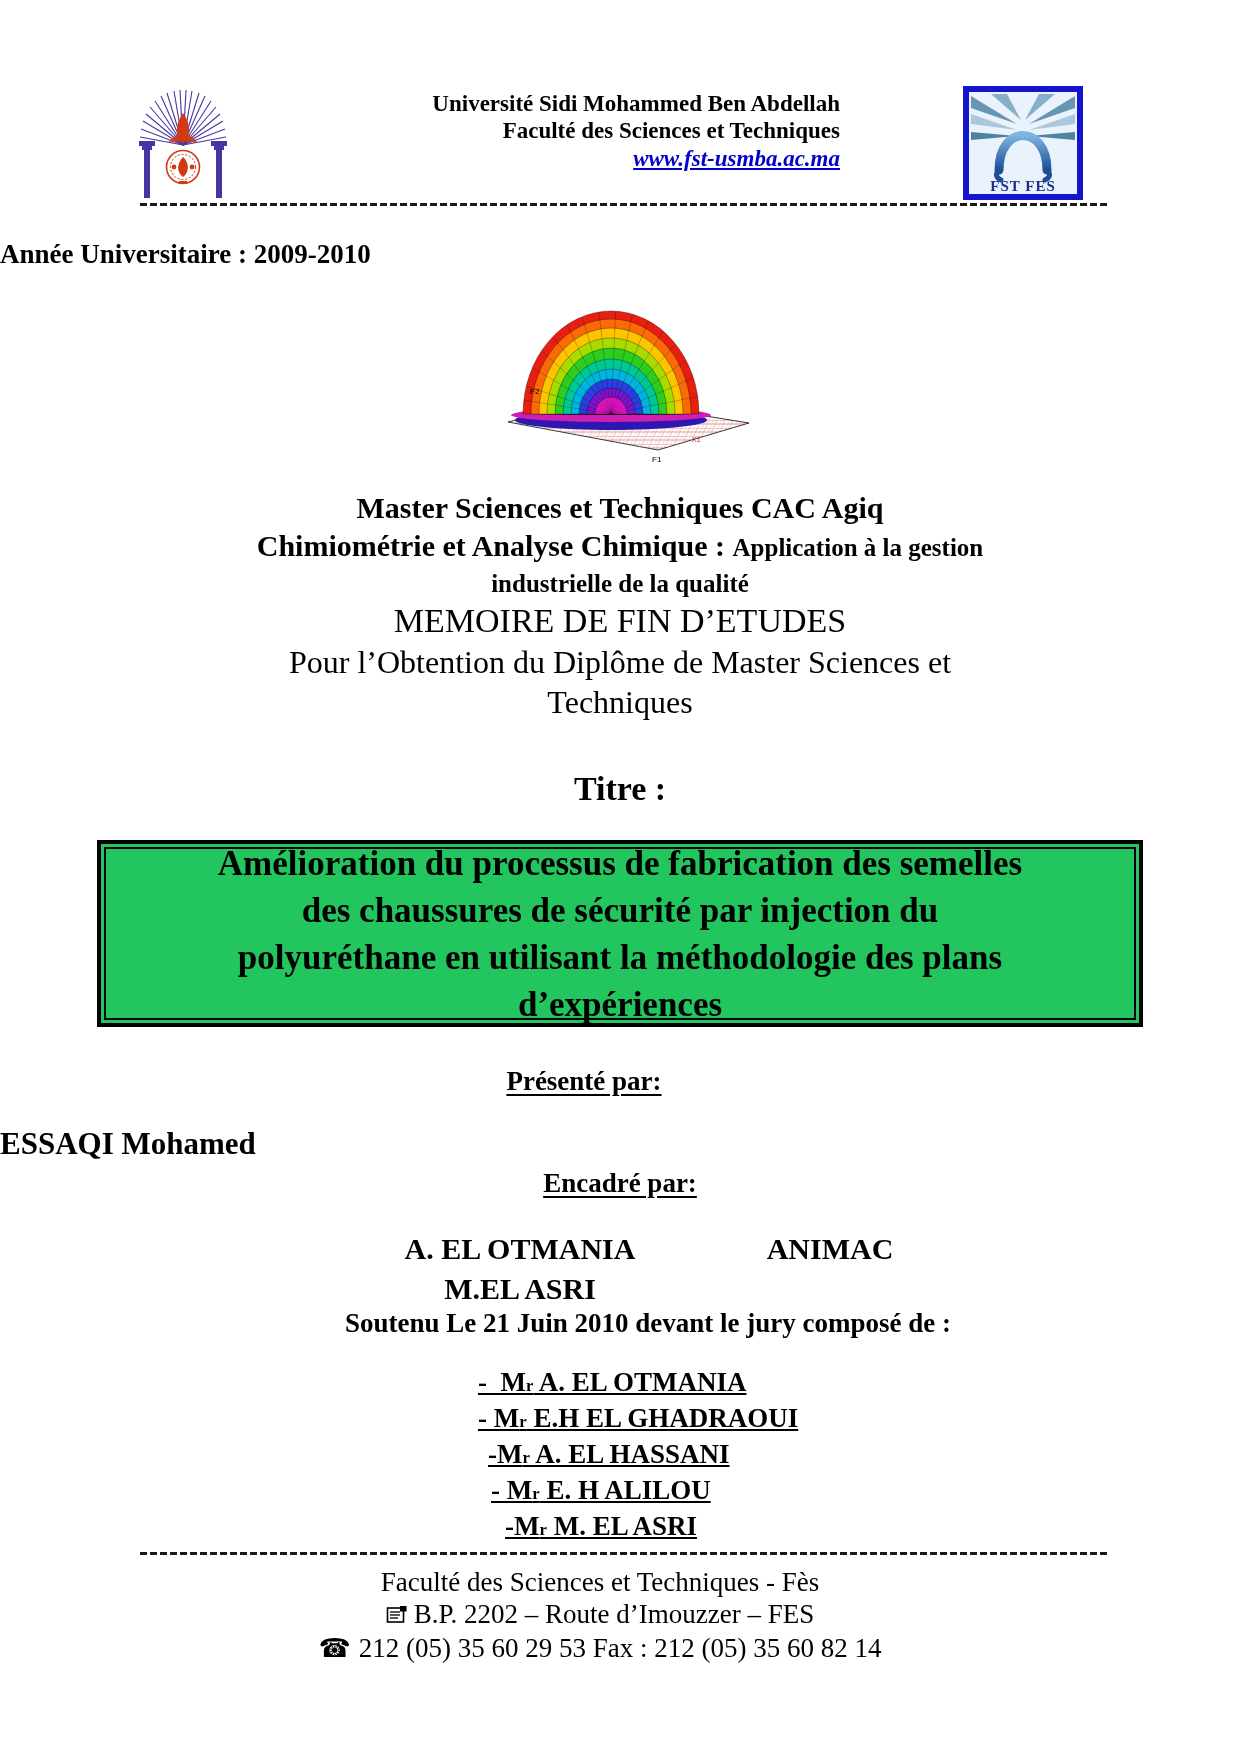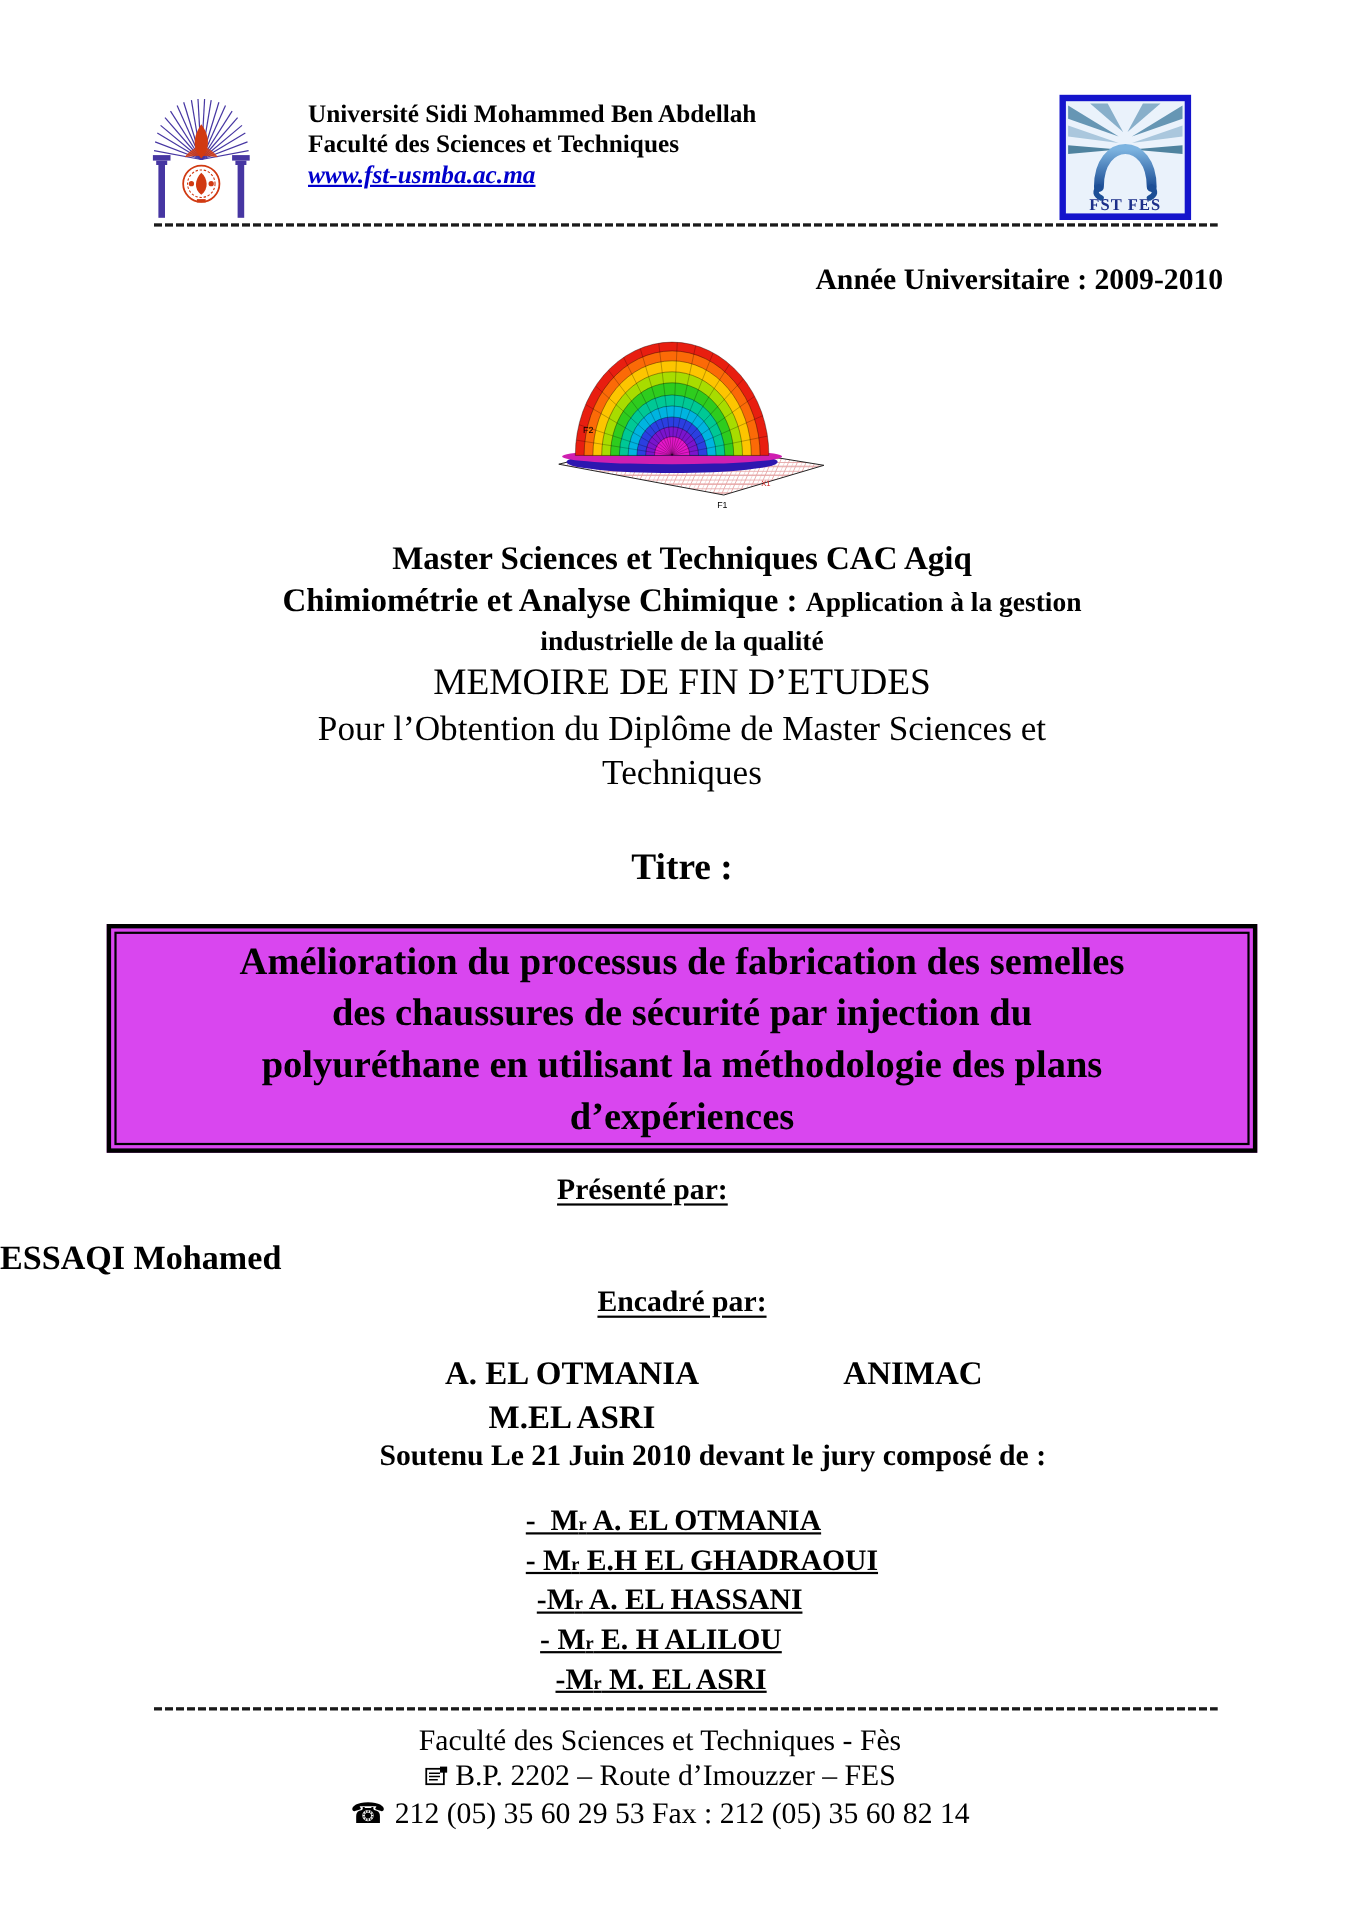--- a/index.html
+++ b/index.html
@@ -2,46 +2,46 @@
 <html><head>
 <meta charset="utf-8">
 <style>
   html,body{margin:0;padding:0;background:#ffffff;}
   .page{
     position:relative;width:1240px;height:1755px;background:#ffffff;
     font-family:"Liberation Serif",serif;color:#000;overflow:hidden;
   }
   
   .logo-left{position:absolute;left:133px;top:85px;width:100px;height:115px;}
-  .header-center{position:absolute;left:280px;top:90px;width:560px;text-align:left;}
+  .header-center{position:absolute;left:280px;top:90px;width:560px;text-align:right;}
   .hdr-line{font-size:23px;font-weight:bold;line-height:27px;}
   .site-link{display:inline-block;font-size:23px;font-weight:bold;font-style:italic;
     color:#0000cc;text-decoration:underline;line-height:30px;cursor:pointer;}
   .logo-right{position:absolute;left:963px;top:86px;width:120px;height:114px;}
   .dashes{position:absolute;left:140px;width:967px;height:3px;
     background:repeating-linear-gradient(to right,#1a1a1a 0 7px,transparent 7px 10px);}
   .dash-top{top:203px;}
   .dash-bottom{top:1552px;}
-  .year{position:absolute;top:239px;left:0;width:1092px;text-align:right;
-    font-size:27px;font-weight:bold;margin-left:20px;}
+  .year{position:absolute;top:239px;left:0;width:1092px;text-align:left;
+    font-size:27px;font-weight:bold;}
   
   .figure{position:absolute;left:506px;top:292px;width:250px;height:180px;}
   
   .program{position:absolute;top:489px;left:0;width:1240px;text-align:center;}
   .prog-l1{font-size:30px;font-weight:bold;line-height:38px;}
   .prog-l2{font-size:30px;font-weight:bold;line-height:38px;}
   .prog-l2 .sm{font-size:25px;}
   .prog-l3{font-size:25px;font-weight:bold;line-height:33px;font-family:Liberation Serif, serif;}
   .memoire{font-size:34px;line-height:42px;}
   .pour{font-size:32px;line-height:40px;}
   .titre{position:absolute;top:770px;left:0;width:1240px;text-align:center;
     font-size:34px;font-weight:bold;}
   
-  .title-box{position:absolute;left:97px;top:840px;width:1046px;height:208px;
-    border:4px solid #000;box-sizing:border-box;padding:3px;background:#d946ef;}
+  .title-box{position:absolute;left:97px;top:840px;width:1046px;height:187px;
+    border:4px solid #000;box-sizing:border-box;padding:3px;background:#22c55e;}
   .title-box-inner{border:2px solid #000;width:100%;height:100%;box-sizing:border-box;
     display:flex;flex-direction:column;justify-content:center;text-align:center;
     font-weight:bold;font-size:35px;line-height:47px;}
   
   .presente{position:absolute;top:1066px;left:0;width:1168px;text-align:center;
     font-size:27px;font-weight:bold;}
   .underlined{text-decoration:underline;text-decoration-thickness:2px;text-underline-offset:4px;}
   .student{position:absolute;top:1126px;left:0;width:1240px;text-align:left;
     font-size:31px;font-weight:bold;}
   .encadre{position:absolute;top:1168px;left:0;width:1240px;text-align:center;

